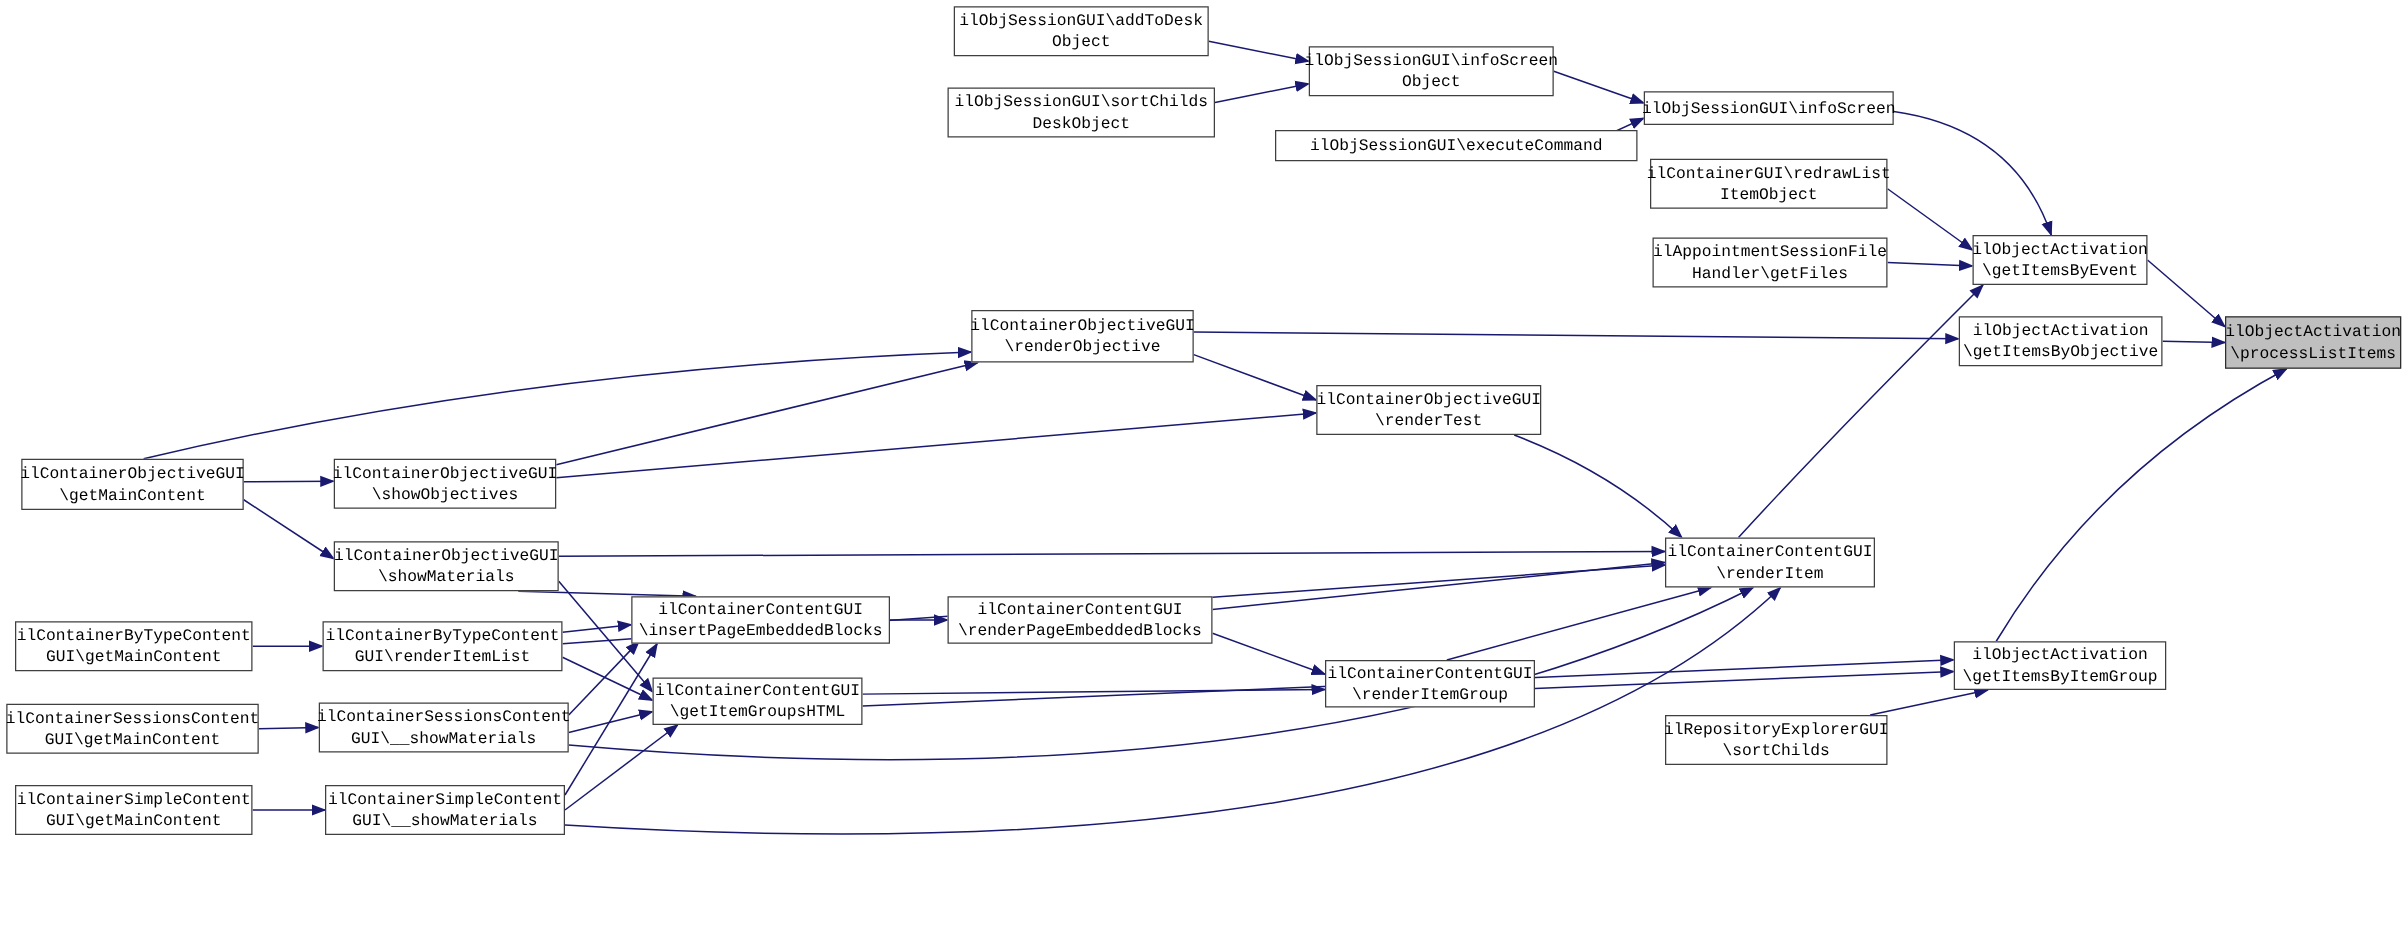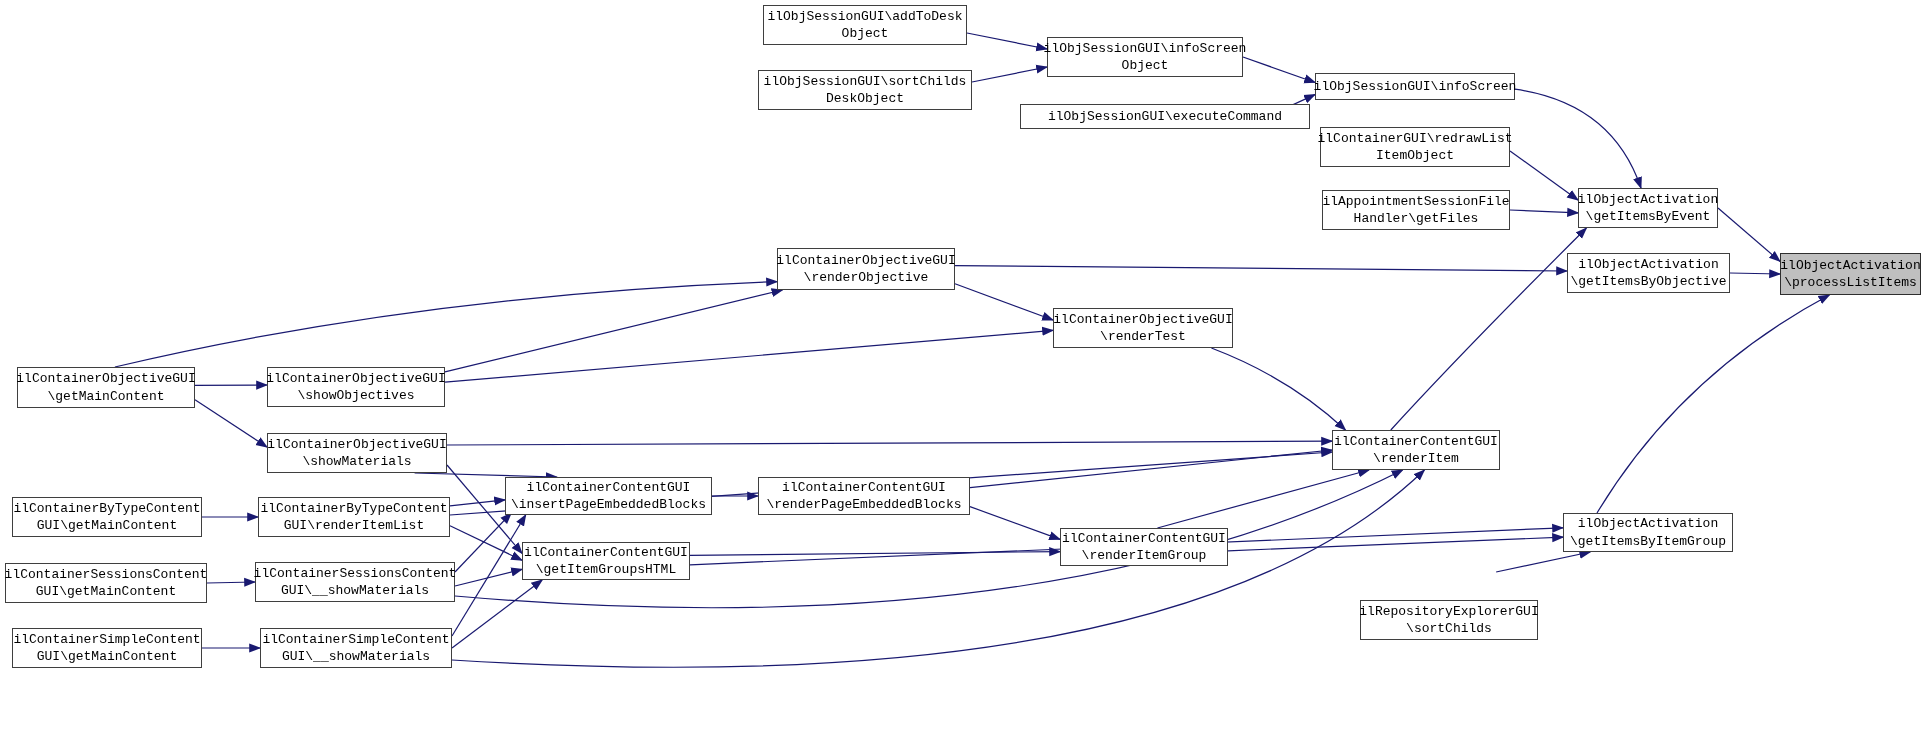--- a/index.html
+++ b/index.html
@@ -123,19 +123,19 @@
     <div class="node" style="left: 1332px; top: 430px; width: 168px; height: 40px;"><span>ilContainerContentGUI
 \renderItem</span></div>
     <div class="node" style="left: 1060px; top: 528px; width: 168px; height: 38px;"><span>ilContainerContentGUI
 \renderItemGroup</span></div>
     <div class="node" style="left: 1563px; top: 513px; width: 170px; height: 39px;"><span>ilObjectActivation
 \getItemsByItemGroup</span></div>
     <div class="node" style="left: 5px; top: 563px; width: 202px; height: 40px;"><span>ilContainerSessionsContent
 GUI\getMainContent</span></div>
     <div class="node" style="left: 255px; top: 562px; width: 200px; height: 40px;"><span>ilContainerSessionsContent
 GUI\__showMaterials</span></div>
-    <div class="node" style="left: 1360px; top: 572px; width: 178px; height: 40px; margin-top: 28px;"><span>ilRepositoryExplorerGUI
+    <div class="node" style="left: 1332px; top: 572px; width: 178px; height: 40px;"><span>ilRepositoryExplorerGUI
 \sortChilds</span></div>
     <div class="node" style="left: 12px; top: 628px; width: 190px; height: 40px;"><span>ilContainerSimpleContent
 GUI\getMainContent</span></div>
     <div class="node" style="left: 260px; top: 628px; width: 192px; height: 40px;"><span>ilContainerSimpleContent
 GUI\__showMaterials</span></div>
   </div>
 
 </body></html>

